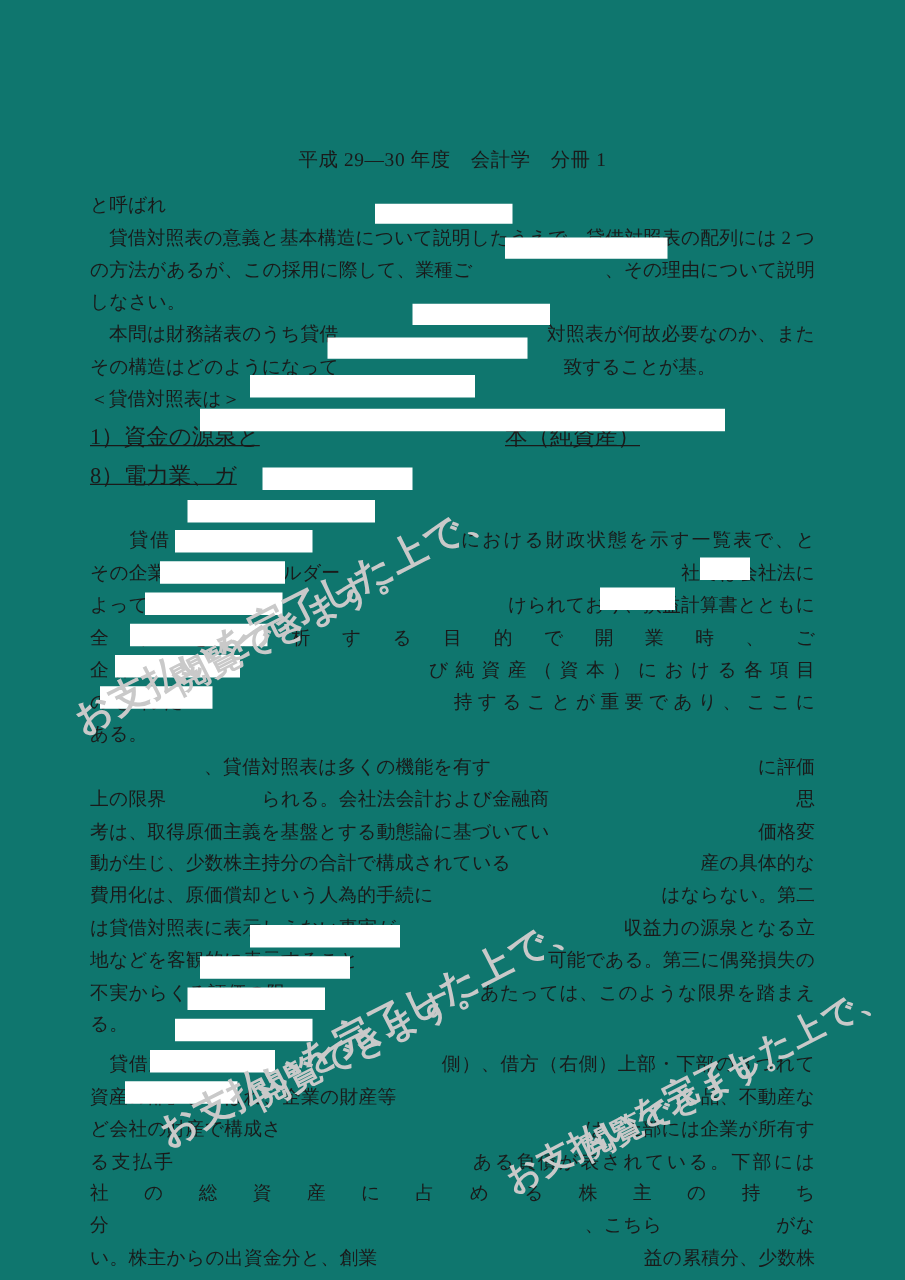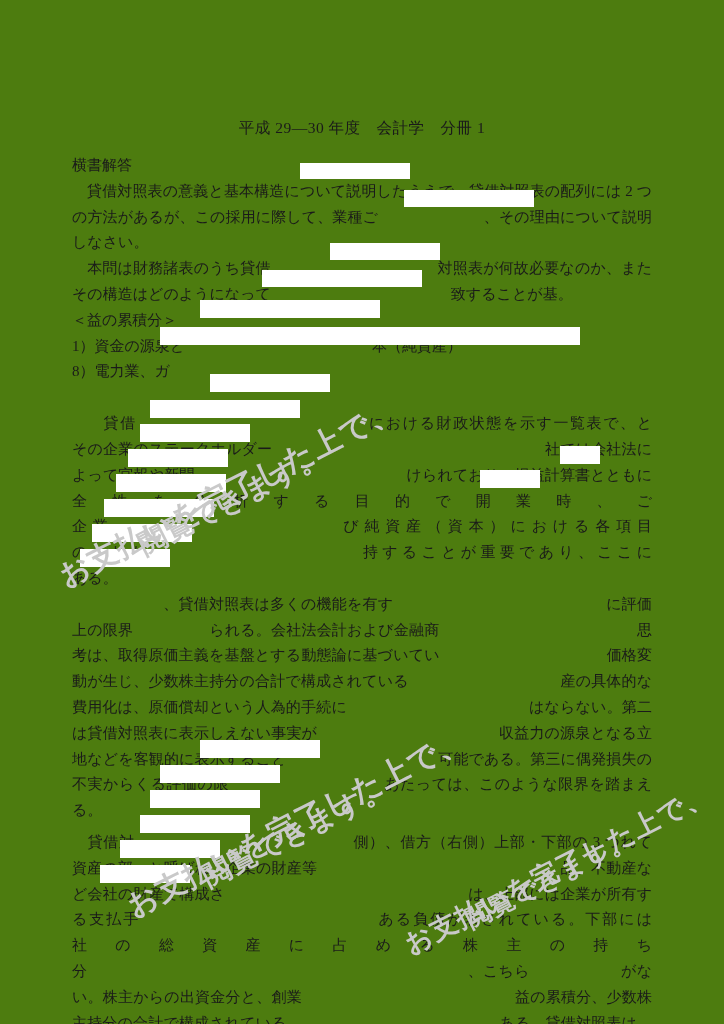--- a/index.html
+++ b/index.html
@@ -12,21 +12,21 @@
     height: 1024px;
     position: relative;
     overflow: hidden;
     font-family: "Liberation Serif", "DejaVu Serif", serif;
     color: #1a1a1a;
   }
 
   .page {
     position: absolute;
     inset: 0;
-    background: #4d7c0f;
+    background: #0f766e;
   }
 
   .doc-body {
     position: absolute;
     left: 72px;
     top: 118px;
     width: 580px;
   }
 
   .doc-title {
@@ -53,25 +53,26 @@
 
   p.indent {
     text-indent: 1em;
   }
 
   .gap-sm { height: 6px; }
   .gap-lg { height: 26px; }
 
   .kw-row {
     display: flex;
-    font-size: 15px;
+    font-size: 18px;
     line-height: 1.72;
+    text-decoration: underline;
   }
   .kw-row .kw-a { width: 300px; flex: none; }
-  .kw-row .kw-b { flex: 1; }
+  .kw-row .kw-b { flex: 1; margin-left: 32px; }
 
   
   .blob {
     position: absolute;
     background: #ffffff;
     pointer-events: none;
   }
 
   
   .watermark-layer {
@@ -121,28 +122,28 @@
 </style>
 </head>
 <body>
 
 <div class="page">
 
   <div class="doc-body">
 
     <div class="doc-title">平成 29—30 年度　会計学　分冊 1</div>
 
-    <div class="section-label">横書解答</div>
+    <div class="section-label">と呼ばれ</div>
 
     <p class="para">　貸借対照表の意義と基本構造について説明したうえで、貸借対照表の配列には 2 つの方法があるが、この採用に際して、業種ご　　　　　　　、その理由について説明しなさい。</p>
 
 
     <p class="para">　本問は財務諸表のうち貸借　　　　　　　　　　　対照表が何故必要なのか、またその構造はどのようになって　　　　　　　　　　　　致することが基。</p>
 
-    <div class="section-label">＜益の累積分＞</div>
+    <div class="section-label">＜貸借対照表は＞</div>
 
     <div class="kw-row">
       <span class="kw-a">1）資金の源泉と</span>
       <span class="kw-b">本（純資産）</span>
     </div>
     <div class="kw-row">
       <span class="kw-a">8）電力業、ガ</span>
       <span class="kw-b"></span>
     </div>
 

